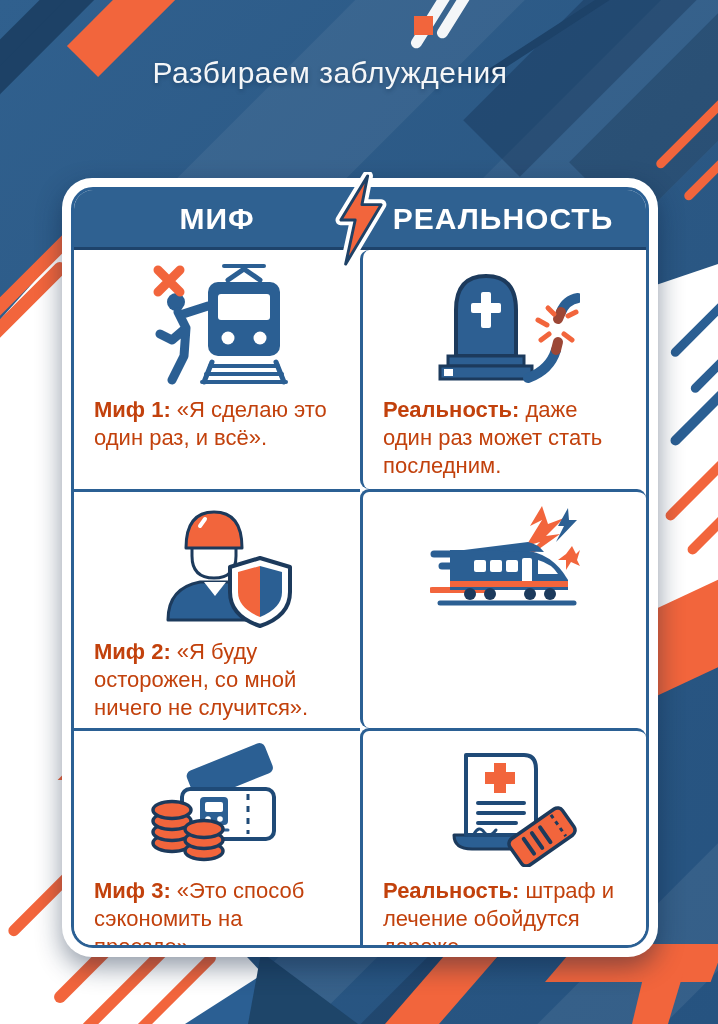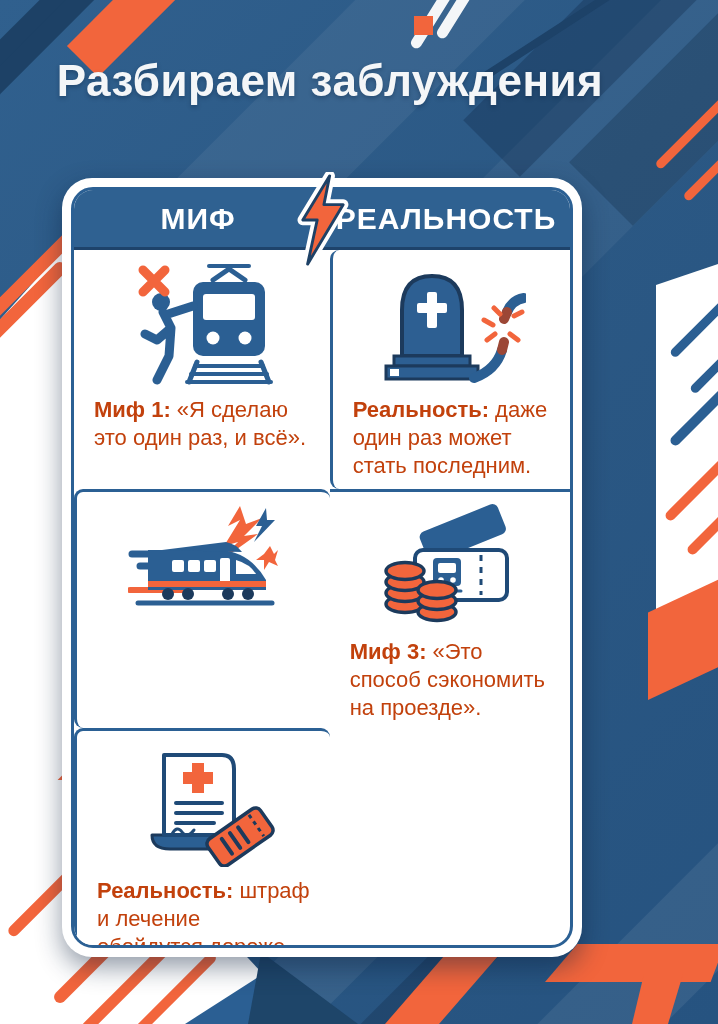--- a/index.html
+++ b/index.html
@@ -5,25 +5,25 @@
   html,body{margin:0;padding:0;}
   body{
     width:718px;height:1024px;position:relative;overflow:hidden;
     background:linear-gradient(135deg,#30608e 0%,#2b5884 45%,#265380 100%);
     font-family:"Liberation Sans","DejaVu Sans",sans-serif;
   }
   .shp{position:absolute;pointer-events:none;}
   .rot{transform:rotate(-45deg);}
   .poster-title{
     position:absolute;left:0;top:56px;width:660px;margin:0;
-    text-align:center;color:#f4f6f8;font-size:44px;font-weight:700;letter-spacing:.5px;
+    text-align:center;color:#f4f6f8;font-size:30px;font-weight:400;letter-spacing:.5px;
     text-shadow:0 2px 4px rgba(10,30,55,.35);
   }
   .card-frame{
-    position:absolute;left:62px;top:178px;width:520px;height:779px;
+    position:absolute;left:62px;top:178px;width:596px;height:779px;
     background:#ffffff;border-radius:30px;padding:9px;box-sizing:border-box;
     box-shadow:0 10px 26px rgba(10,32,60,.45);
   }
   .card-inner{
     width:100%;height:100%;box-sizing:border-box;border:3px solid #2b6094;
     border-radius:22px;overflow:hidden;background:#ffffff;
     display:flex;flex-direction:column;position:relative;
   }
   .card-header{
     height:57px;flex:0 0 57px;background:#2f6191;border-bottom:3px solid #1e436b;
@@ -136,20 +136,35 @@
             <path d="M98 116 Q120 108 126 88" fill="none" stroke="#2b5f93" stroke-width="10" stroke-linecap="round"></path>
             <path d="M126 88 L128 80" stroke="#9c4736" stroke-width="10" stroke-linecap="round"></path>
             <path d="M148 36 Q136 38 131 50" fill="none" stroke="#2b5f93" stroke-width="10" stroke-linecap="round"></path>
             <path d="M131 50 L128 57" stroke="#9c4736" stroke-width="10" stroke-linecap="round"></path>
             <path d="M108 58 L117 63 M111 78 L119 72 M134 72 L142 78 M138 54 L146 50 M118 46 L124 52" stroke="#f2653c" stroke-width="5" stroke-linecap="round"></path>
           </svg>
         </div>
         <p class="cell-text"><b>Реальность:</b><span>даже один раз может стать последним.</span></p>
       </div>
 
+      <div class="cell row-next">
+        <div class="icon-wrap">
+          <svg viewBox="0 0 150 124" width="150" height="124">
+            <path d="M26 116 Q26 84 58 78 H88 Q108 82 112 96 V116 Z" fill="#2b5f93" stroke="#1c3a5c" stroke-width="3" stroke-linejoin="round"></path>
+            <path d="M62 78 L73 92 L84 78 Z" fill="#fff"></path>
+            <path d="M50 36 H94 V52 Q94 74 72 74 Q50 74 50 52 Z" fill="#fff" stroke="#1c3a5c" stroke-width="3"></path>
+            <path d="M44 44 Q44 8 72 8 Q100 8 100 44 Z" fill="#f2653c" stroke="#1c3a5c" stroke-width="3" stroke-linejoin="round"></path>
+            <path d="M58 22 L63 15" stroke="#fff" stroke-width="4" stroke-linecap="round"></path>
+            <path d="M118 54 L148 63 V88 Q148 112 118 122 Q88 112 88 88 V63 Z" fill="#fff" stroke="#1c3a5c" stroke-width="4" stroke-linejoin="round"></path>
+            <path d="M118 62 V113 Q96 104 96 88 V68 Z" fill="#f2653c"></path>
+            <path d="M118 62 V113 Q140 104 140 88 V68 Z" fill="#2b5f93"></path>
+          </svg>
+        </div>
+        <p class="cell-text"><b>Миф 2:</b><span>«Я буду осторожен, со мной ничего не случится».</span></p>
+      </div>
 
       <div class="cell col-right row-next">
         <div class="icon-wrap">
           <svg viewBox="0 0 150 124" width="150" height="124">
             <polygon points="112,2 100,22 112,16 96,42 110,38 88,60 130,30 116,32 134,14 118,20" fill="#f2653c"></polygon>
             <polygon points="138,4 128,22 134,22 126,38 147,16 139,16" fill="#2b5f93"></polygon>
             <polygon points="142,42 146,50 150,46 147,56 150,62 141,58 136,66 136,56 128,56 136,50" fill="#f2653c"></polygon>
             <path d="M4 50 H38 M12 62 H34" stroke="#2b5f93" stroke-width="7" stroke-linecap="round"></path>
             <path d="M2 86 H58" stroke="#f2653c" stroke-width="6" stroke-linecap="round"></path>
             <path d="M20 46 H92 Q122 48 138 76 V86 H20 Z" fill="#2b5f93"></path>

